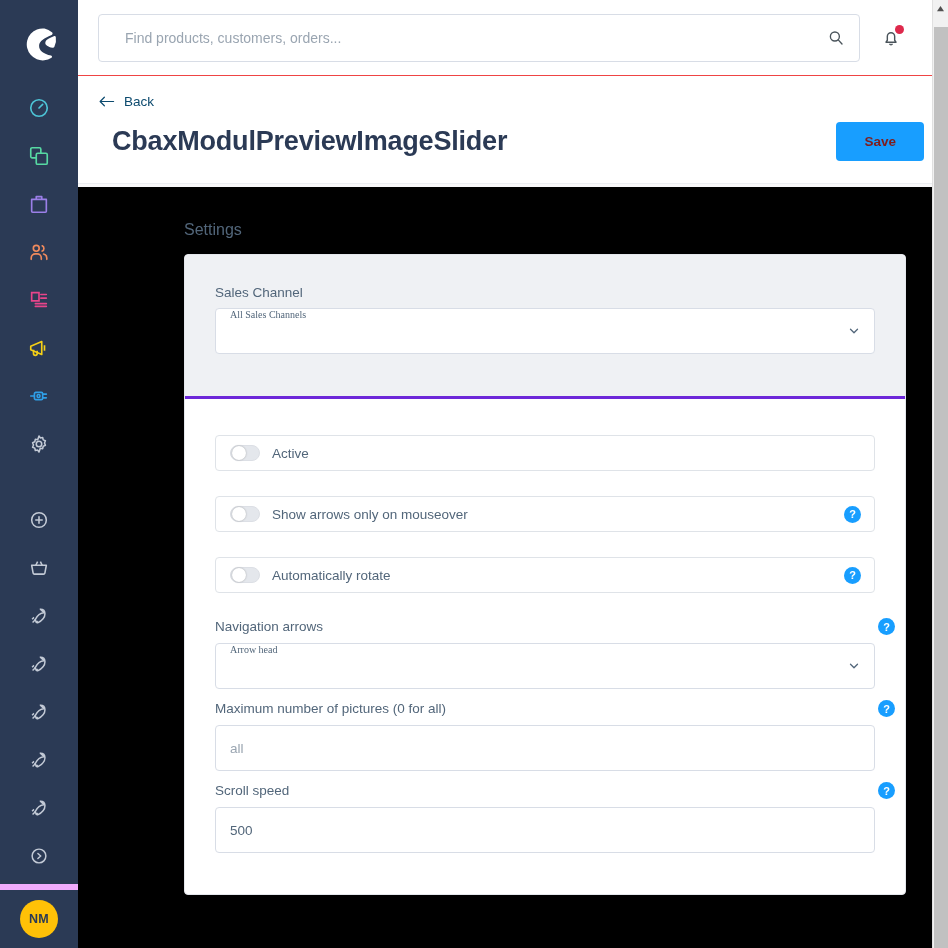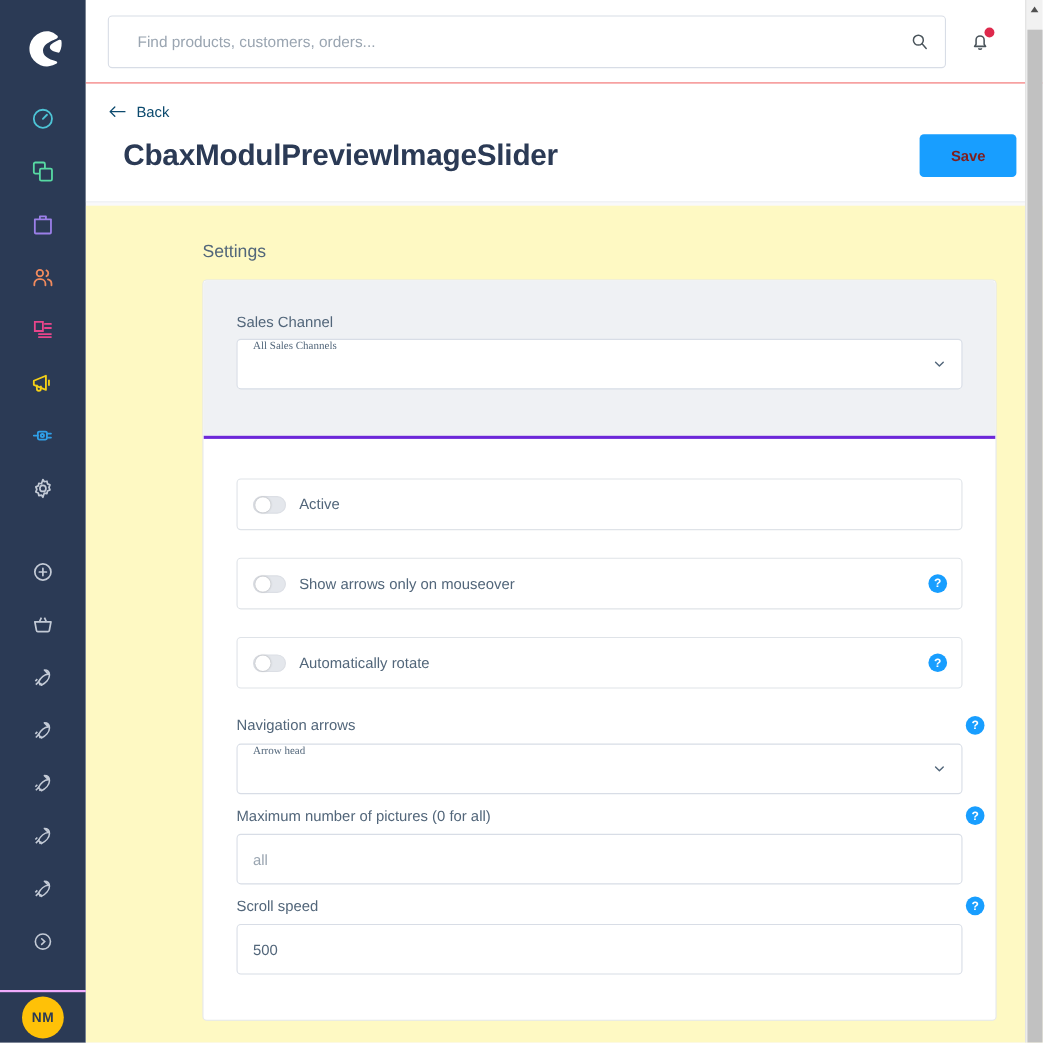--- a/index.html
+++ b/index.html
@@ -27,23 +27,23 @@
   .nav-group { width: 100%; display: flex; flex-direction: column; align-items: center; }
   .nav-item {
     width: 78px; height: 48px;
     display: flex; align-items: center; justify-content: center;
     cursor: pointer;
   }
   .nav-item svg { width: 22px; height: 22px; display: block; }
   .nav-spacer-1 { height: 28px; }
   .sidebar-footer {
     position: absolute; bottom: 0; left: 0; right: 0;
-    height: 48px;
-    display: flex; align-items: center; justify-content: center;
-    border-top: 2px solid #f0abfc;
+    height: 64px;
+    display: flex; align-items: center; justify-content: center;
+    border-top: 6px solid #f0abfc;
   }
   .avatar {
     width: 38px; height: 38px; border-radius: 50%;
     background: #ffc107;
     color: #2b3a55;
     display: flex; align-items: center; justify-content: center;
     font-size: 12.5px; font-weight: bold;
     letter-spacing: .3px;
     cursor: pointer;
   }
@@ -118,21 +118,21 @@
     font-size: 13.5px; font-weight: bold;
     font-family: "Liberation Sans", sans-serif;
     padding: 12px 28px;
     cursor: pointer;
     min-width: 76px;
   }
 
   
   .content {
     position: absolute; top: 187px; left: 0; right: 0; bottom: 0;
-    background: #fef9c3;
+    background: #000000;
     overflow: hidden;
     padding: 0 0 0 0;
   }
   .section-title {
     font-size: 16px; color: #52667a;
     padding: 34px 0 15px 106px;
   }
   .card {
     margin: 0 42px 0 106px;
     background: #fff;
@@ -165,21 +165,21 @@
   .chev {
     position: absolute; right: 14px; top: 50%;
     transform: translateY(-50%);
     width: 14px; height: 14px; color: #52667a;
     pointer-events: none;
   }
 
   
   .toggle-row {
     border: 1px solid #dfe3e8; border-radius: 4px;
-    height: 47px;
+    height: 36px;
     display: flex; align-items: center;
     padding: 0 13px 0 14px;
     margin-bottom: 25px;
     background: #fff;
   }
   .switch {
     width: 30px; height: 16px; border-radius: 9px;
     background: #e4e7ec; border: 1px solid #dcdfe5;
     position: relative; flex: 0 0 auto; cursor: pointer;
   }

